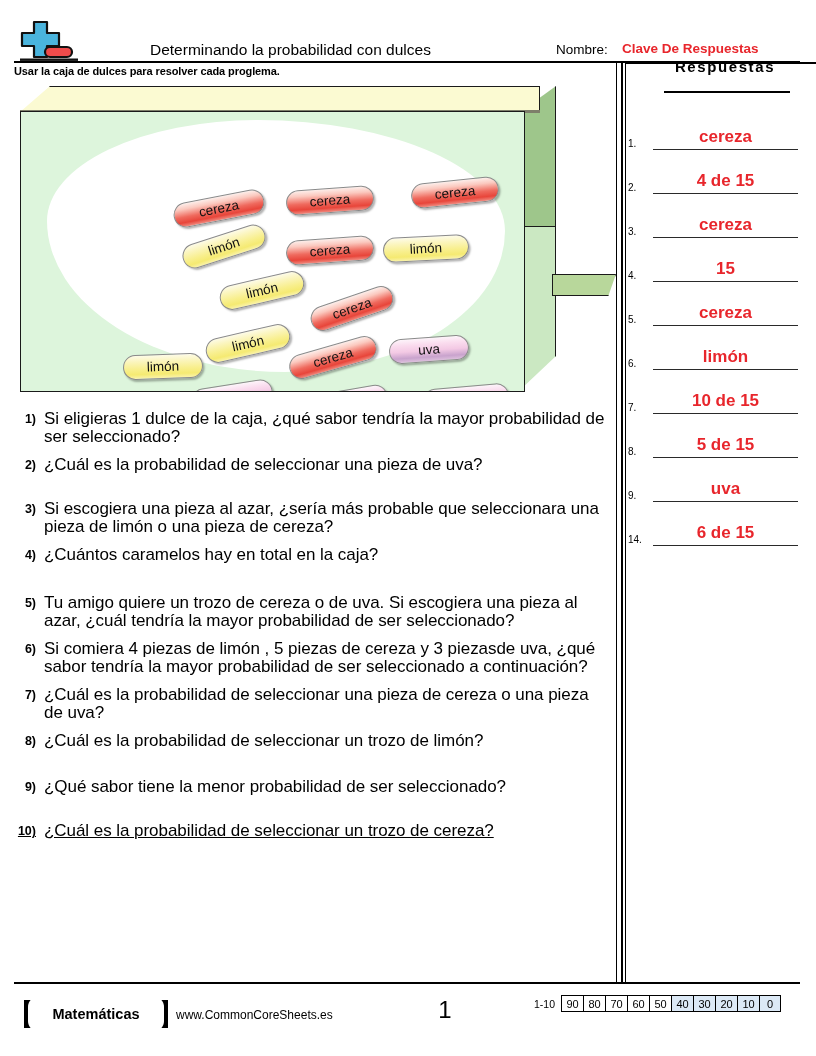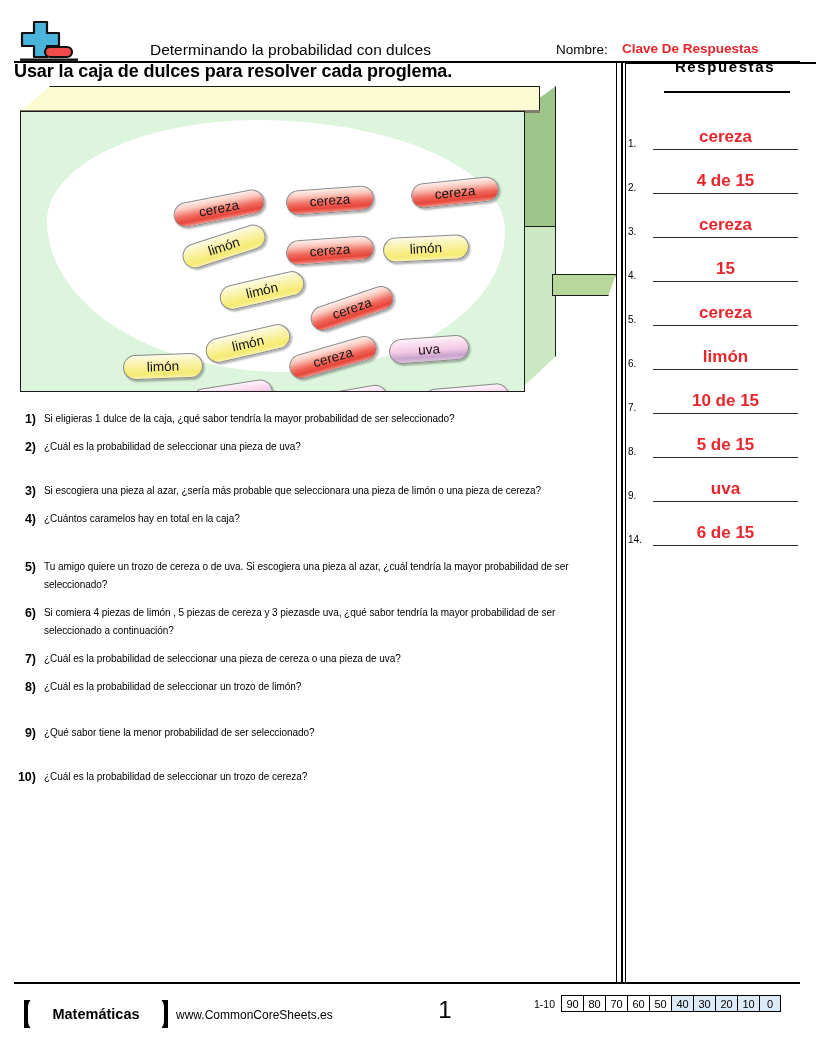--- a/index.html
+++ b/index.html
@@ -38,21 +38,21 @@
     white-space: nowrap;
   }
   #header-rule {
     position: absolute; left: 14px; top: 61px; width: 786px; height: 2px;
     background: #000;
   }
 
   
   #instruction {
     position: absolute; left: 14px; top: 64px;
-    font-size: 18px; line-height: 15px;
+    font-size: 11px; line-height: 15px;
     font-weight: bold;
     letter-spacing: -0.1px;
   }
 
   
   #vdiv-a {
     position: absolute; left: 616px; top: 62px; width: 1px; height: 920px;
     background: #000;
   }
   #vdiv-b {
@@ -192,21 +192,21 @@
   }
   .q-num {
     flex: 0 0 30px;
     text-align: right;
     padding-right: 8px;
     font-size: 12.5px; line-height: 18px;
     font-weight: bold;
   }
   .q-text {
     flex: 1 1 auto;
-    font-size: 10px; line-height: 18px;
+    font-size: 17px; line-height: 18px;
     letter-spacing: -0.05px;
   }
 
   
   #footer-rule {
     position: absolute; left: 14px; top: 982px; width: 786px; height: 2px;
     background: #000;
   }
   #badge {
     position: absolute; left: 24px; top: 1000px; width: 144px; height: 28px;
@@ -389,21 +389,21 @@
       <span class="q-text">¿Cuál es la probabilidad de seleccionar una pieza de cereza o una pieza de uva?</span>
     </div>
     <div class="q" style="margin-bottom: 28px;">
       <span class="q-num">8)</span>
       <span class="q-text">¿Cuál es la probabilidad de seleccionar un trozo de limón?</span>
     </div>
     <div class="q" style="margin-bottom: 26px;">
       <span class="q-num">9)</span>
       <span class="q-text">¿Qué sabor tiene la menor probabilidad de ser seleccionado?</span>
     </div>
-    <div class="q" style="margin-bottom: 12px;">
+    <div class="q" style="margin-bottom: 12px; text-decoration: underline;">
       <span class="q-num">10)</span>
       <span class="q-text">¿Cuál es la probabilidad de seleccionar un trozo de cereza?</span>
     </div>
   </div>
 
 <div id="footer-rule"></div>
 <div id="badge">
   <div id="badge-oval">Matemáticas</div>
 </div>
 <div id="site">www.CommonCoreSheets.es</div>

